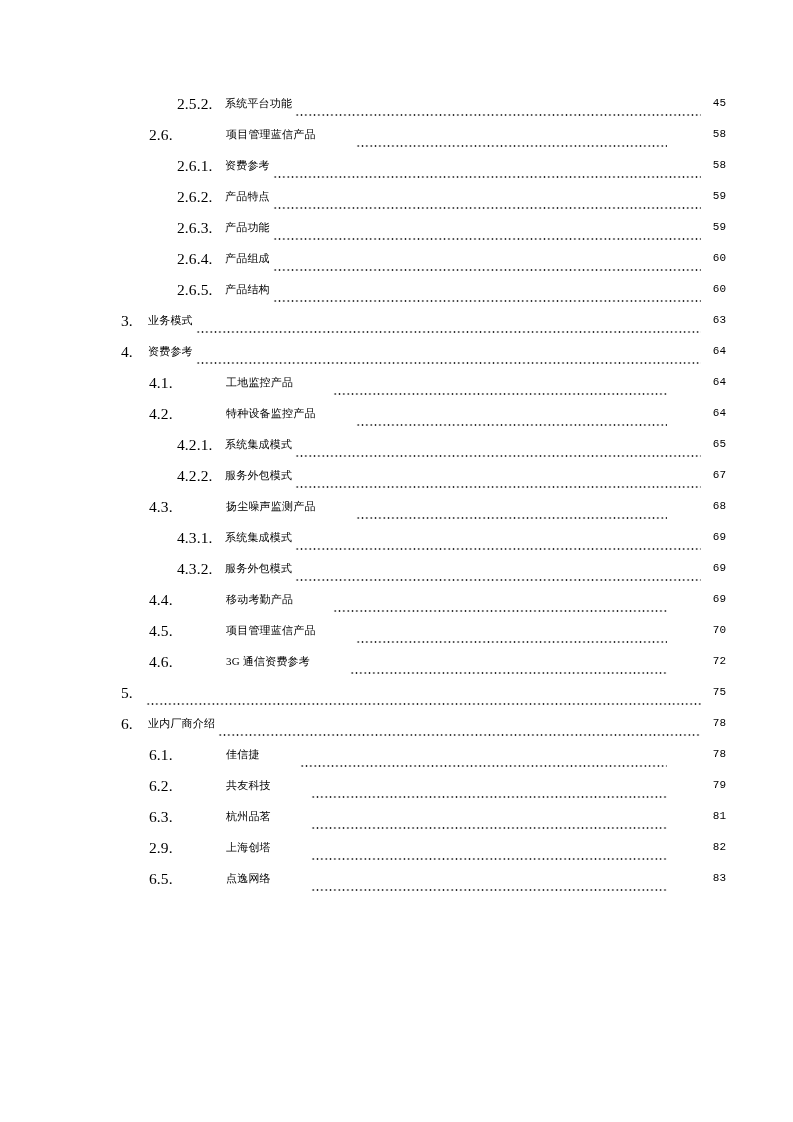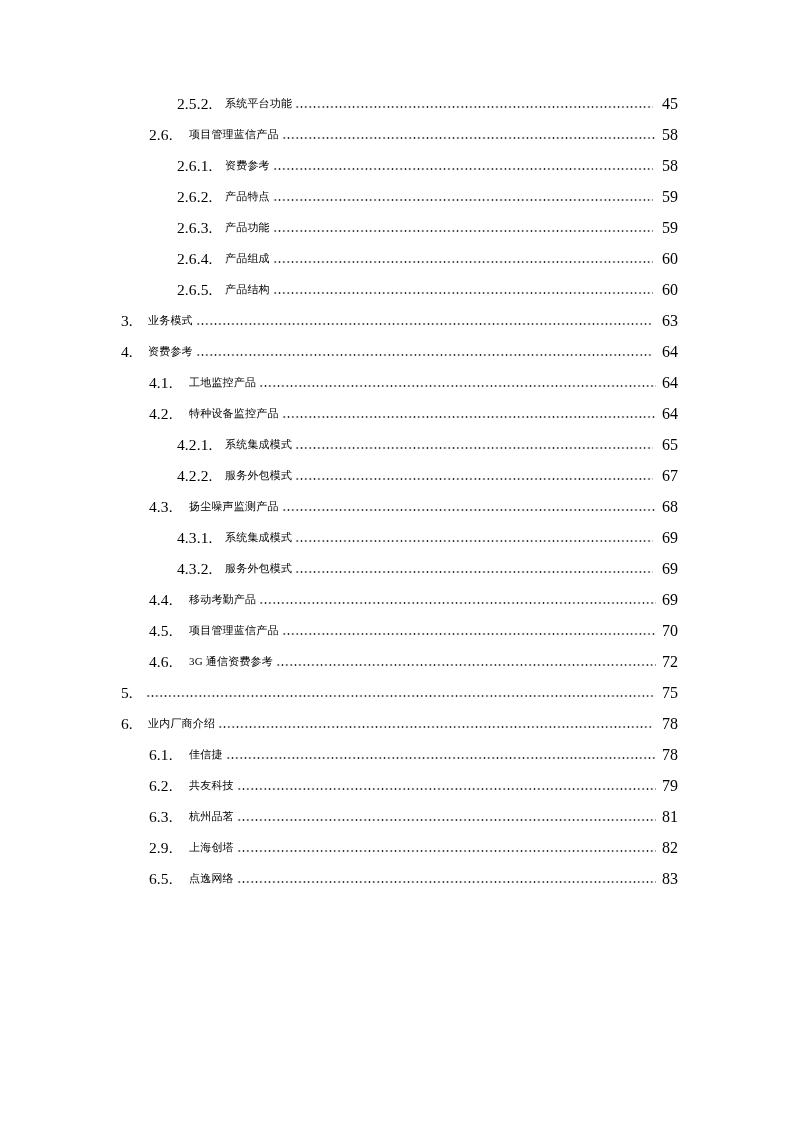--- a/index.html
+++ b/index.html
@@ -23,32 +23,32 @@
     box-sizing: border-box;
   }
   .toc {
     position: absolute;
     left: 0;
     top: 88px;
     width: 793px;
   }
   .toc-entry {
     display: flex;
-    align-items: center;
+    align-items: flex-end;
     height: 31px;
     line-height: 31px;
     width: 100%;
     box-sizing: border-box;
-    padding-right: 115px;
+    padding-right: 67px;
     font-size: 15.5px;
     white-space: nowrap;
   }
   
   .toc-entry.lvl-1 { padding-left: 121px; }
-  .toc-entry.lvl-2 { padding-left: 149px; }
+  .toc-entry.lvl-2 { padding-left: 149px; gap: 37px; }
   .toc-entry.lvl-3 { padding-left: 177px; }
 
   .entry-number {
     flex: 0 0 auto;
     letter-spacing: 0.1px;
   }
   .toc-entry.lvl-1 .entry-number { min-width: 25px; }
   .toc-entry.lvl-2 .entry-number { min-width: 38px; }
   .toc-entry.lvl-3 .entry-number { min-width: 46px; }
 
@@ -76,21 +76,22 @@
     background-image: radial-gradient(circle, #2a2a2a 0.85px, rgba(0,0,0,0) 1.05px);
     background-size: 4.35px 2px;
     background-repeat: repeat-x;
     background-position: left bottom;
   }
   .entry-page {
     flex: 0 0 auto;
     text-align: right;
     min-width: 20px;
     padding-left: 2px;
-    font-size: 16px;
+    font-size: 11px;
+    font-family: Liberation Mono, monospace;
   }
   
   .entry-page.gap { padding-left: 5px; }
 </style>
 </head>
 <body>
 
 <div class="page">
   <div class="toc" id="toc-list">
       <div class="toc-entry lvl-3">

